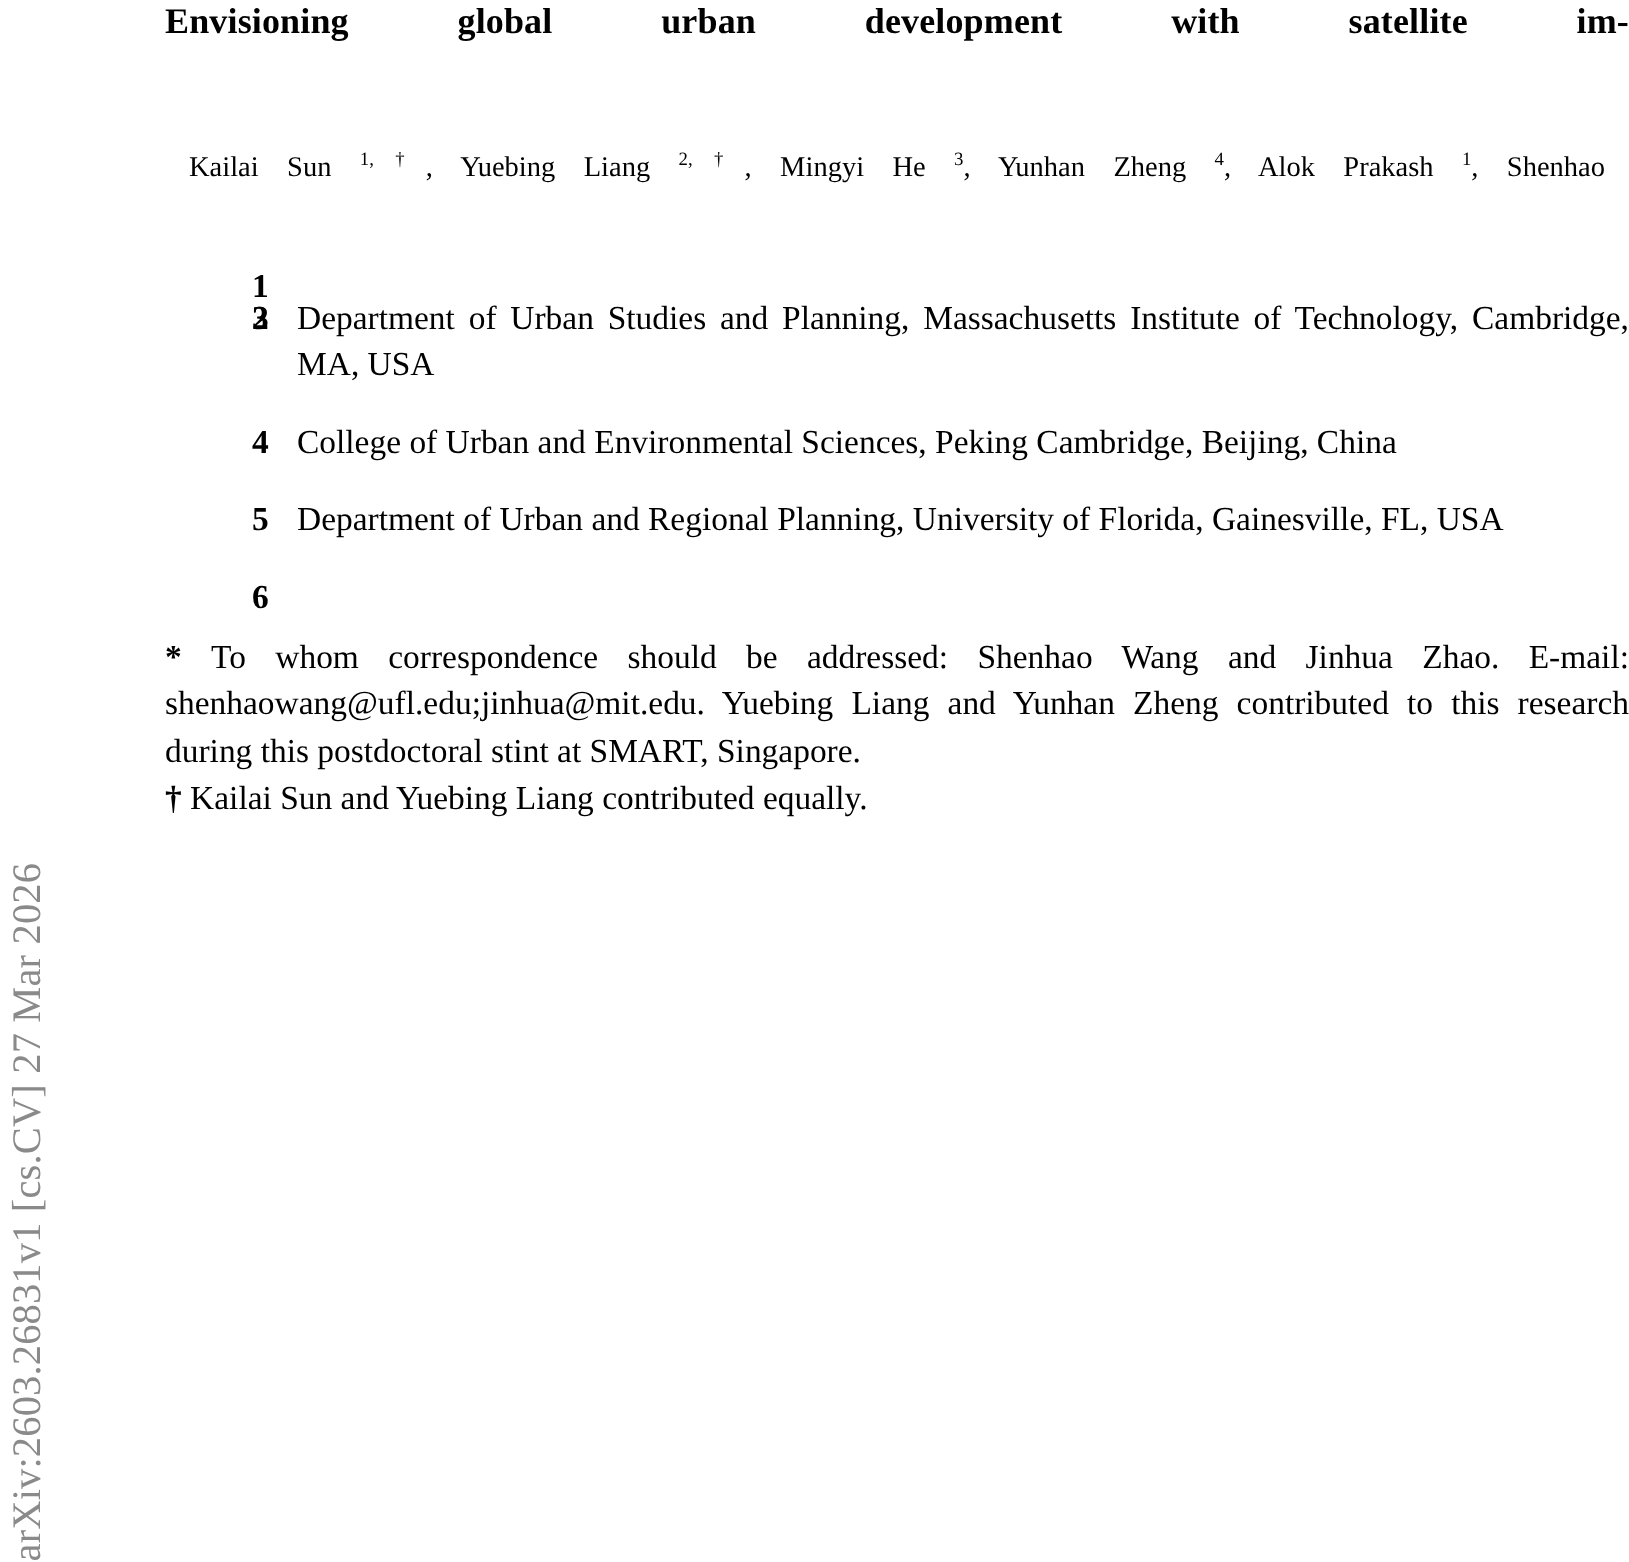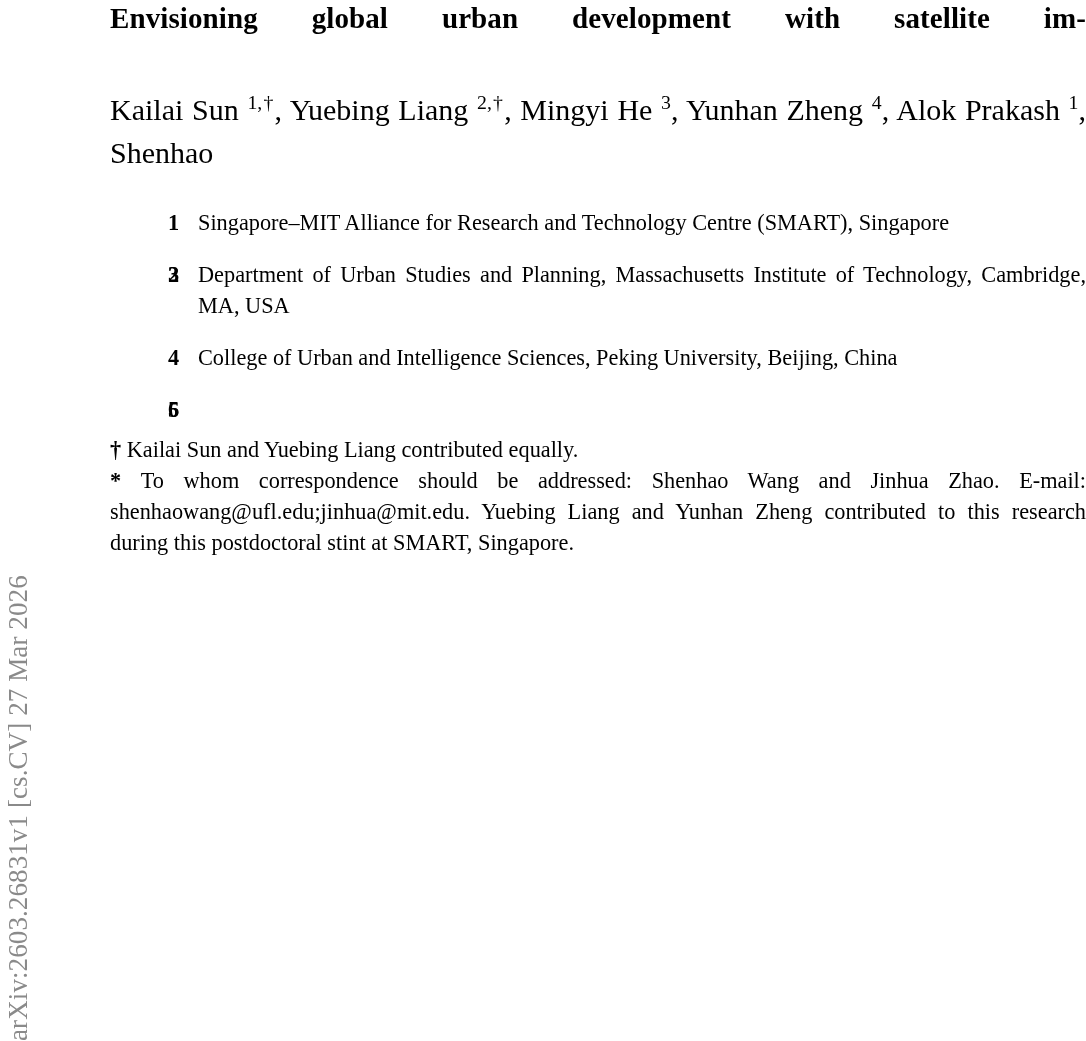--- a/index.html
+++ b/index.html
@@ -43,42 +43,42 @@
   #paper {
     position: absolute;
     left: 110px;
     top: 0;
     width: 976px;
   }
 
   
   #title {
     font-weight: bold;
-    font-size: 29px;
+    font-size: 24px;
     line-height: 1.18;
     letter-spacing: 0.1px;
     text-align: justify;
     text-align-last: left;
     margin: 0;
     padding-top: 1px;
     word-spacing: 1px;
   }
   #title .ln { display: block; }
   #title .ln1 {
     text-align: justify;
     text-align-last: justify;
   }
 
   
   #authors {
-    font-size: 30px;
+    font-size: 19px;
     line-height: 1.42;
     text-align: justify;
     text-align-last: left;
-    margin: 0;
+    margin: 16px;
     padding-top: 54px;
   }
   #authors .aln { display: block; }
   #authors .aln1 {
     text-align: justify;
     text-align-last: justify;
   }
   sup {
     font-size: 0.66em;
     vertical-align: super;
@@ -143,39 +143,39 @@
     <span class="ln ln1">Envisioning global urban development with satellite im-</span>
   </h1>
 
   <div id="authors">
     <span class="aln aln1"><span>Kailai Sun </span><sup>1,†</sup><span>, Yuebing Liang </span><sup>2,†</sup><span>, Mingyi He </span><sup>3</sup><span>, Yunhan Zheng </span><sup>4</sup><span>, Alok Prakash </span><sup>1</sup><span>, Shenhao</span></span>
   </div>
 
   <ol id="affiliations">
     <li class="aff">
       <span class="num">1</span>
-      <span>Singapore–MIT Alliance for Research and Technology Centre (SMART), Singapore</span>
     </li>
     <li class="aff">
       <span class="num">2</span>
     </li>
     <li class="aff wrap">
       <span class="num">3</span>
       <span>Department of Urban Studies and Planning, Massachusetts Institute of Technology, Cambridge, MA, USA</span>
     </li>
     <li class="aff">
       <span class="num">4</span>
-      <span>College of Urban and Intelligence Sciences, Peking University, Beijing, China</span>
+      <span>College of Urban and Environmental Sciences, Peking Cambridge, Beijing, China</span>
     </li>
     <li class="aff">
       <span class="num">5</span>
+      <span>Department of Urban and Regional Planning, University of Florida, Gainesville, FL, USA</span>
     </li>
     <li class="aff wrap">
       <span class="num">6</span>
     </li>
   </ol>
 
   <div id="footnotes">
+    <p class="fn"><span class="mark">* </span><span>To whom correspondence should be addressed: Shenhao Wang and Jinhua Zhao. E-mail: shenhaowang@ufl.edu;jinhua@mit.edu.  Yuebing Liang and Yunhan Zheng contributed to this research during this postdoctoral stint at SMART, Singapore.</span></p>
     <p class="fn"><span class="mark">† </span><span>Kailai Sun and Yuebing Liang contributed equally.</span></p>
-    <p class="fn"><span class="mark">* </span><span>To whom correspondence should be addressed: Shenhao Wang and Jinhua Zhao. E-mail: shenhaowang@ufl.edu;jinhua@mit.edu.  Yuebing Liang and Yunhan Zheng contributed to this research during this postdoctoral stint at SMART, Singapore.</span></p>
   </div>
 
 </div>
 
 </body></html>

